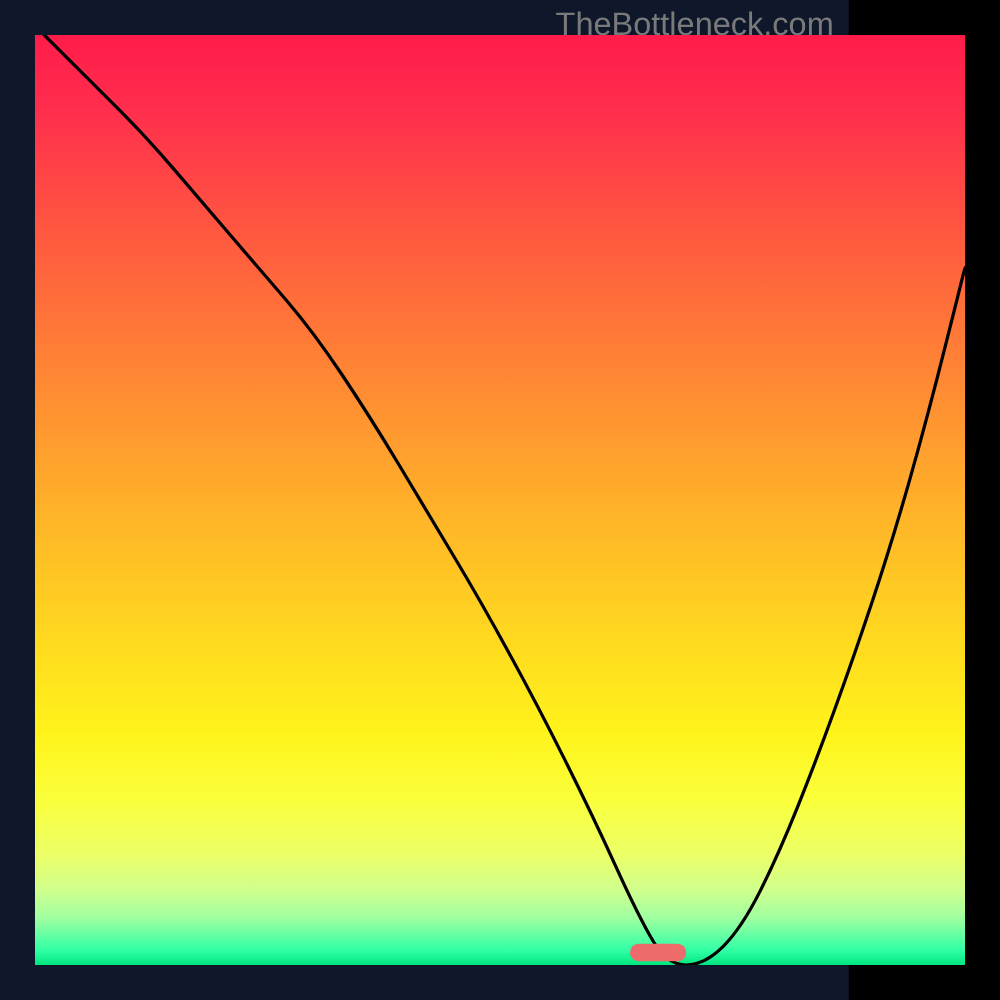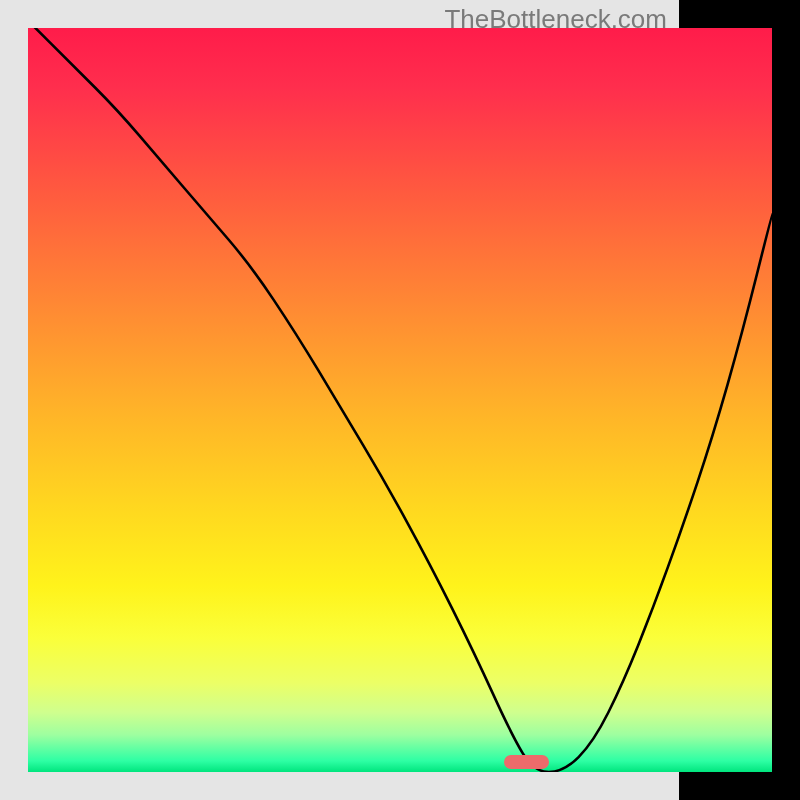--- a/index.html
+++ b/index.html
@@ -8,21 +8,21 @@
     width: 800px;
     height: 800px;
     background: #000;
     overflow: hidden;
     font-family: Arial, Helvetica, sans-serif;
   }
   .outer {
     position: relative;
     width: 679px;
     height: 800px;
-    background: #e5e5e5;
+    background: #0f172a;
   }
   .watermark {
     position: absolute;
     top: 4px;
     right: 12px;
     color: #7a7a7a;
     font-size: 26px;
     font-weight: 400;
     user-select: none;
   }

